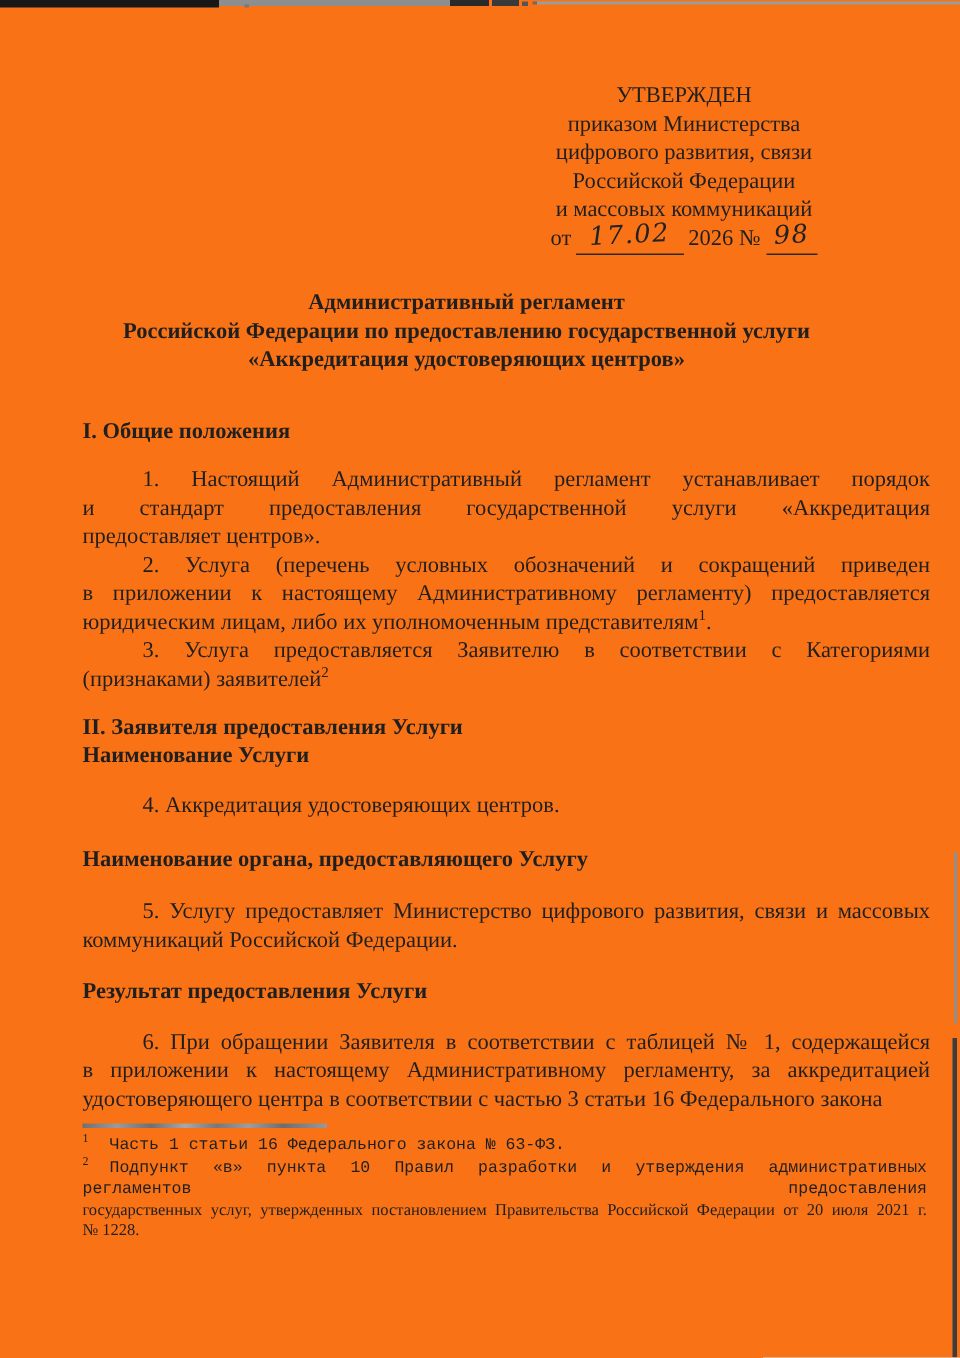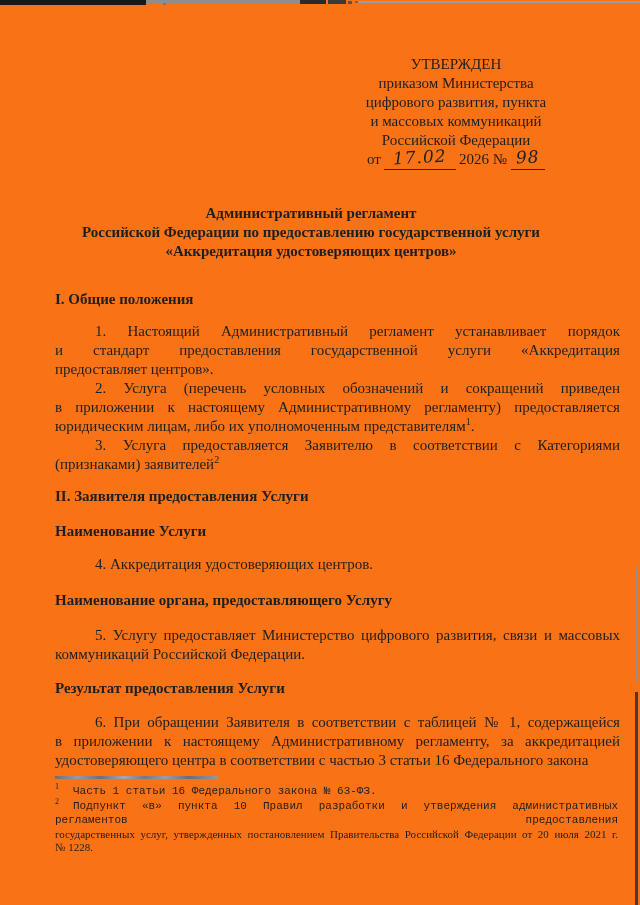--- a/index.html
+++ b/index.html
@@ -56,25 +56,25 @@
     font-size: 17px;
     line-height: 17px;
     transform: rotate(-3deg) translateY(-1px);
     letter-spacing: 1px;
     color: #222;
   }
 
   
   .content { padding-left: 55px; width: 620px; }
   .narrow { width: 512px; }   
-  .doc-title { margin-top: 34px; text-align: center; font-weight: bold; }
+  .doc-title { margin-top: 23px; text-align: center; font-weight: bold; }
   .heading { text-align: left; font-weight: bold; }
   .h-general  { margin-top: 29px; }
   .h-standard { margin-top: 13px; }
-  .h-name     { margin-top: 16px; }
+  .h-name     { }
   .h-organ    { margin-top: 17px; }
   .h-result   { margin-top: 15px; }
 
   .para { width: 565px; }
   .p1 { margin-top: 13px; }
   .p4 { margin-top: 14px; }
   .p5 { margin-top: 16px; }
   .p6 { margin-top: 15px; }
   .jus  { text-align: justify; text-align-last: justify; }
   .first { text-indent: 40px; }
@@ -112,23 +112,23 @@
   <div class="artifact a-top5"></div>
   <div class="artifact a-top6"></div>
   <div class="artifact a-top7"></div>
   <div class="artifact a-dot"></div>
   <div class="artifact a-right1"></div>
   <div class="artifact a-right2"></div>
 
   <div class="approval">
     <div>УТВЕРЖДЕН</div>
     <div>приказом Министерства</div>
-    <div>цифрового развития, пункта</div>
+    <div>цифрового развития, связи</div>
+    <div>Российской Федерации</div>
     <div>и массовых коммуникаций</div>
-    <div>Российской Федерации</div>
     <div class="date-line">
       <span>от</span><span class="blank blank-date"><span class="handwriting">17.02</span></span><span>2026 №</span><span class="blank blank-no"><span class="handwriting">98</span></span>
     </div>
   </div>
 
   <div class="content">
 
     <div class="doc-title narrow">
       <div>Административный регламент</div>
       <div>Российской Федерации по предоставлению государственной услуги</div>

